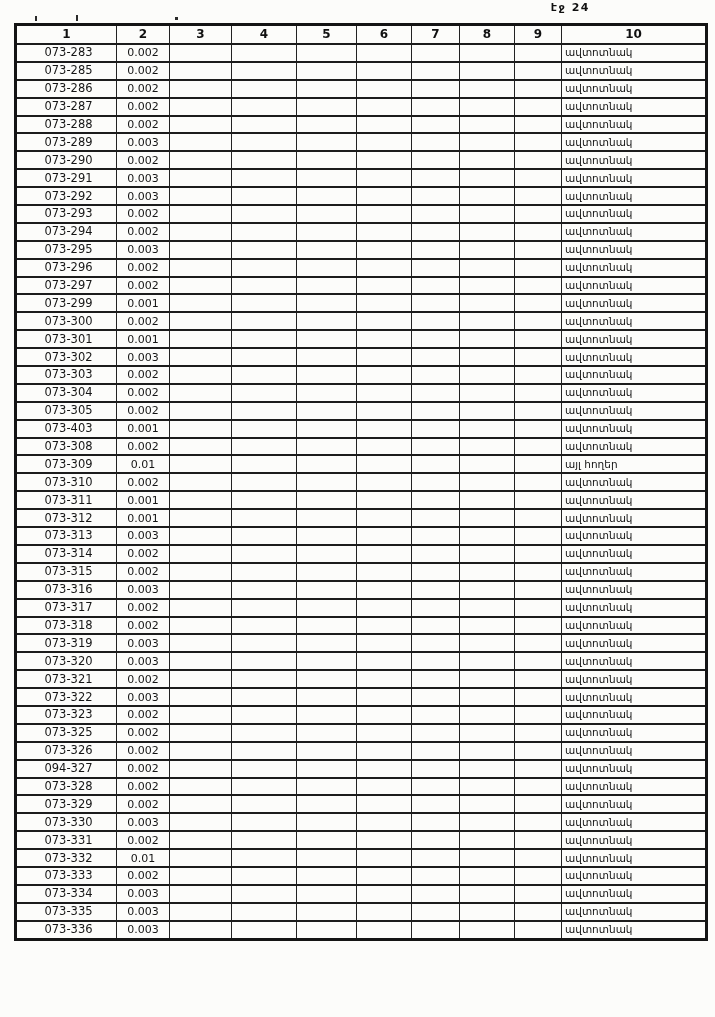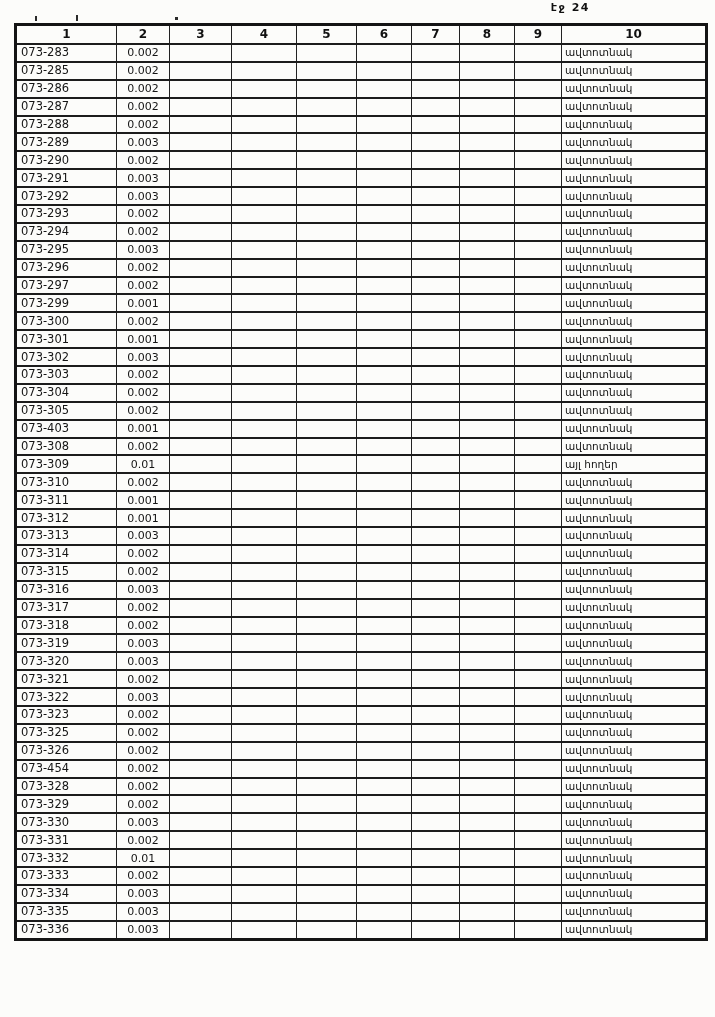--- a/index.html
+++ b/index.html
@@ -60,21 +60,21 @@
     text-align: center;
     line-height: 17px;
     color: #101010;
   }
   td {
     height: 15.9px;
     font-size: 11px;
     line-height: 15px;
     color: #151515;
   }
-  td.c1  { text-align: left; padding-left: 4px; font-size: 11.5px; }
+  td.c1  { text-align: center; padding-left: 4px; font-size: 11.5px; }
   td.c2  { text-align: center; margin-left: 16px; }
   td.c10 { text-align: left; padding-left: 3px; font-size: 10.5px; margin-top: 30px; }
   col.w1  { width: 101px; }
   col.w2  { width: 53px; }
   col.w3  { width: 62px; }
   col.w4  { width: 65px; }
   col.w5  { width: 60px; }
   col.w6  { width: 55px; }
   col.w7  { width: 48px; }
   col.w8  { width: 55px; }
@@ -592,21 +592,21 @@
           <td class="c3"></td>
           <td class="c4"></td>
           <td class="c5"></td>
           <td class="c6"></td>
           <td class="c7"></td>
           <td class="c8"></td>
           <td class="c9"></td>
           <td class="c10">ավտոտնակ</td>
         </tr>
         <tr>
-          <td class="c1">073-454</td>
+          <td class="c1">094-327</td>
           <td class="c2">0.002</td>
           <td class="c3"></td>
           <td class="c4"></td>
           <td class="c5"></td>
           <td class="c6"></td>
           <td class="c7"></td>
           <td class="c8"></td>
           <td class="c9"></td>
           <td class="c10">ավտոտնակ</td>
         </tr>

